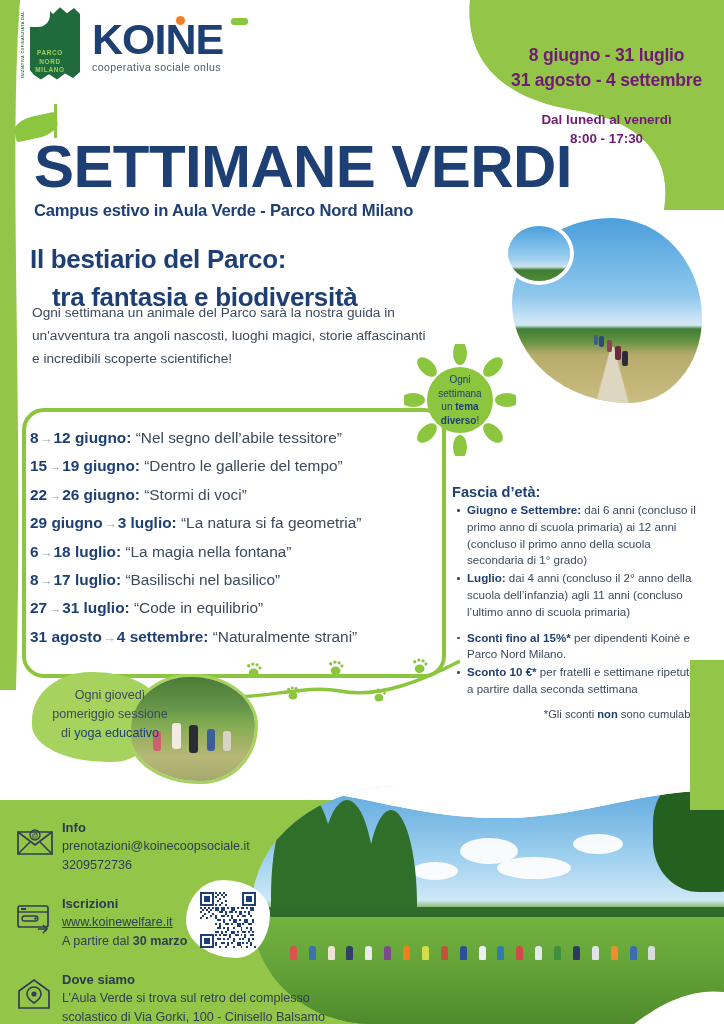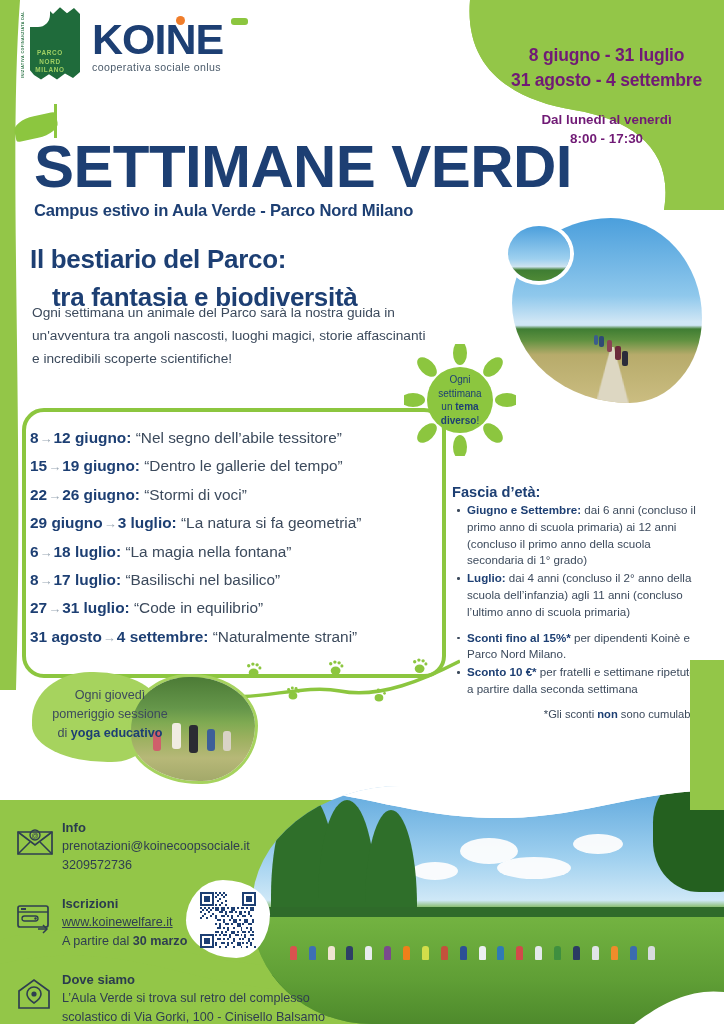--- a/index.html
+++ b/index.html
@@ -142,21 +142,21 @@
 
   
   .yoga-blob{
     position:absolute;left:32px;top:672px;width:130px;height:90px;z-index:14;
     background:#a6d35e;border-radius:46% 54% 40% 60%/55% 45% 58% 42%;
   }
   .yoga-text{
     position:absolute;left:34px;top:686px;width:128px;z-index:16;text-align:center;
     font-size:12.6px;color:#3c4a5c;line-height:19px;margin-left:12px;
   }
-  .yoga-text b{color:#1d3f73;font-weight:700;}
+  .yoga-text b{color:#1d3f73;font-weight:400;}
   .yoga-photo{
     position:absolute;left:128px;top:674px;width:130px;height:110px;z-index:15;
     border-radius:48% 52% 44% 56%/52% 48% 54% 46%;
     overflow:hidden;border:3px solid #a6d35e;
   }
 
   
   .rc{position:absolute;left:452px;top:484px;width:248px;z-index:13;color:#3c4a5c;}
   .rc h3{font-size:14.6px;font-weight:700;color:#1d3f73;margin-bottom:2px;}
   .rc ul{list-style:none;margin:0 0 9px 0;padding:0;}

